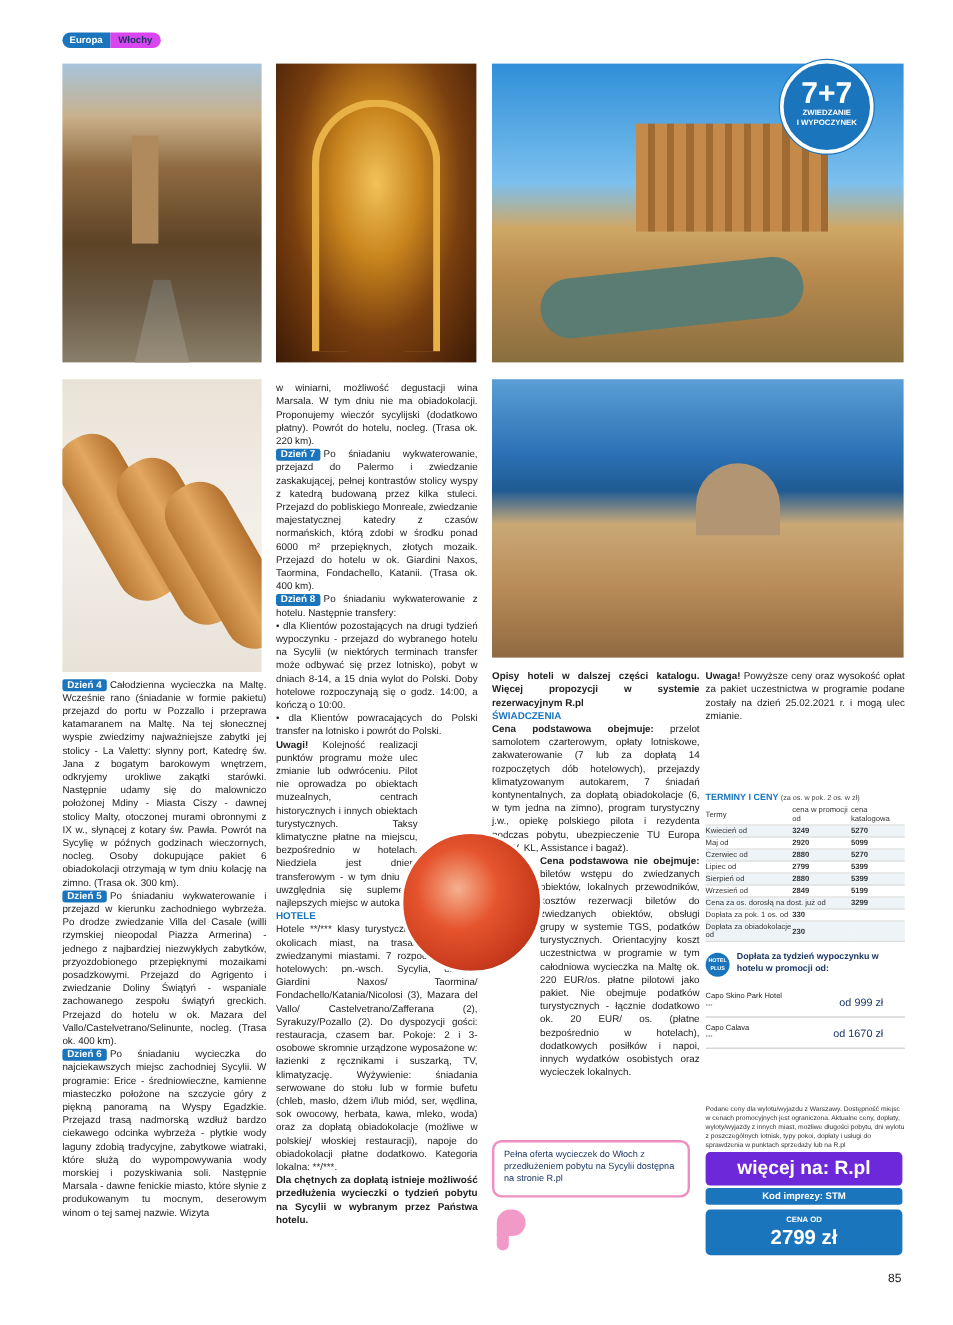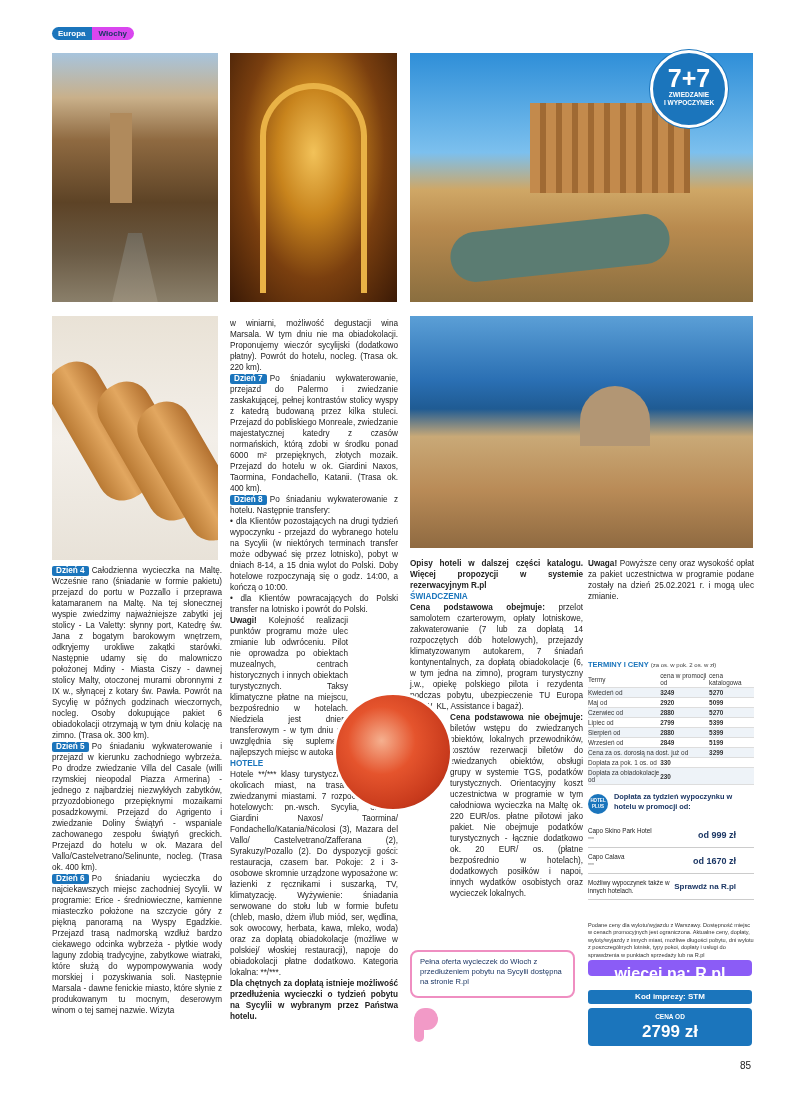--- a/index.html
+++ b/index.html
@@ -52,25 +52,25 @@
   .terms td.v { font-weight:bold; }
   .terms .bg { background:#eef3f8; }
 
   .hotelplus { position:absolute; left:588px; top:792px; width:166px; }
   .hp-icon { position:absolute; left:0; top:2px; width:20px; height:20px; border-radius:50%; background:#1b75bc; color:#fff; font-size:4.5px; font-weight:bold; text-align:center; line-height:6px; padding-top:4px; }
   .hp-title { margin-left:26px; font-size:7.4px; font-weight:bold; color:#1c3764; line-height:10px; }
   .hotel-list { position:absolute; left:588px; top:822px; width:166px; }
   .hotel-row { display:flex; align-items:center; border-bottom:1px solid #ccc; height:26px; font-size:6.3px; }
   .hotel-row .n { flex:1; line-height:8px; }
   .hotel-row .stars { color:#777; font-size:5px; display:block; }
-  .hotel-row .pr { font-weight:bold; font-size:9px; color:#1c3764; padding-right:18px; }
+  .hotel-row .pr { font-weight:normal; font-size:9px; color:#1c3764; padding-right:18px; }
 
   .note-small { position:absolute; left:588px; top:922px; width:166px; font-size:5.6px; line-height:7.4px; color:#333; }
 
-  .more-btn { position:absolute; left:588px; top:960px; width:164px; height:16px; background:#8b5cf6; border-radius:4px; color:#fff; font-weight:bold; font-size:16px; text-align:center; line-height:28px; }
+  .more-btn { position:absolute; left:588px; top:960px; width:164px; height:28px; background:#6d28d9; border-radius:4px; color:#fff; font-weight:bold; font-size:16px; text-align:center; line-height:28px; }
   .code-btn { position:absolute; left:588px; top:990px; width:164px; height:14px; background:#1b75bc; border-radius:3px; color:#fff; font-weight:bold; font-size:8px; text-align:center; line-height:14px; }
   .price-btn { position:absolute; left:588px; top:1008px; width:164px; height:38px; background:#1b75bc; border-radius:4px; color:#fff; text-align:center; }
   .price-btn .l { font-size:6.5px; font-weight:bold; line-height:10px; padding-top:4px; }
   .price-btn .v { font-size:17px; font-weight:bold; line-height:20px; }
 
   .pinkbox { position:absolute; left:410px; top:950px; width:165px; height:48px; background:#fff; border:2px solid #ef8ec1; border-radius:8px; font-size:7.6px; color:#1c3764; padding:5px 8px; line-height:10px; }
   .rlogo { position:absolute; left:412px; top:1008px; width:30px; height:34px; }
   .rlogo .r1 { position:absolute; left:2px; top:0; width:24px; height:22px; border-radius:11px 11px 11px 0; background:#f29ac7; }
   .rlogo .r2 { position:absolute; left:2px; top:20px; width:10px; height:14px; background:#f29ac7; border-radius:0 0 5px 5px; }
 
@@ -211,24 +211,20 @@
 
 <div class="hotel-list">
   <div class="hotel-row">
     <div class="n"><span>Capo Skino Park Hotel</span><span class="stars">***</span></div>
     <div class="pr">od 999 zł</div>
   </div>
   <div class="hotel-row">
     <div class="n"><span>Capo Calava</span><span class="stars">***</span></div>
     <div class="pr">od 1670 zł</div>
   </div>
-  <div class="hotel-row">
-    <div class="n" style="width:70px;">Możliwy wypoczynek także w innych hotelach.</div>
-    <div class="pr" style="font-size:8px;">Sprawdź na R.pl</div>
-  </div>
 </div>
 
 <div class="note-small">Podane ceny dla wylotu/wyjazdu z Warszawy. Dostępność miejsc w cenach promocyjnych jest ograniczona. Aktualne ceny, dopłaty, wyloty/wyjazdy z innych miast, możliwe długości pobytu, dni wylotu z poszczególnych lotnisk, typy pokoi, dopłaty i usługi do sprawdzenia w punktach sprzedaży lub na R.pl</div>
 
 <div class="more-btn">więcej na: R.pl</div>
 <div class="code-btn">Kod imprezy: STM</div>
 <div class="price-btn">
   <div class="l">CENA OD</div>
   <div class="v">2799 zł</div>
 </div>

